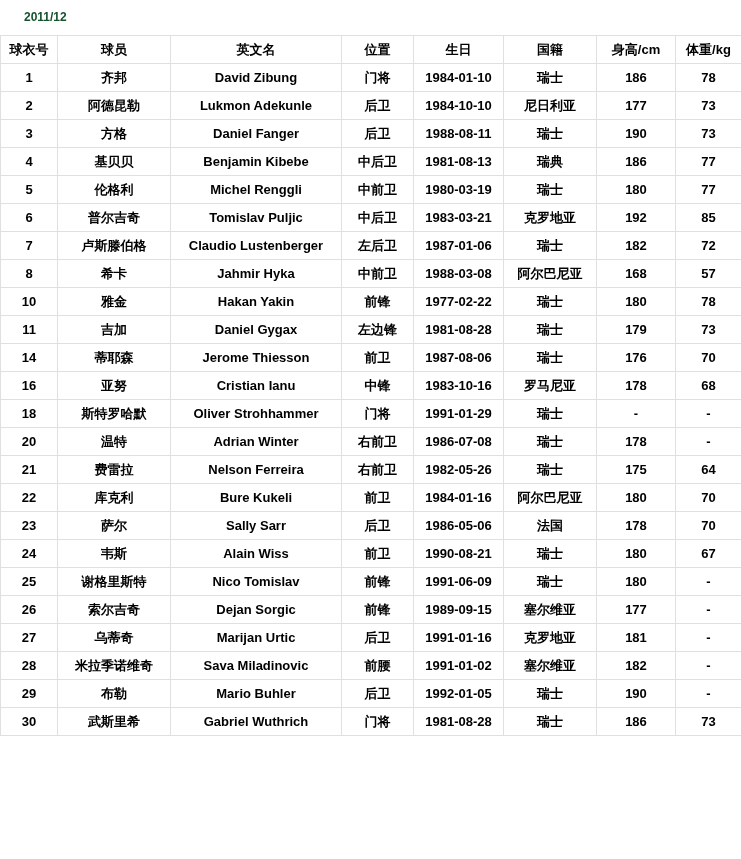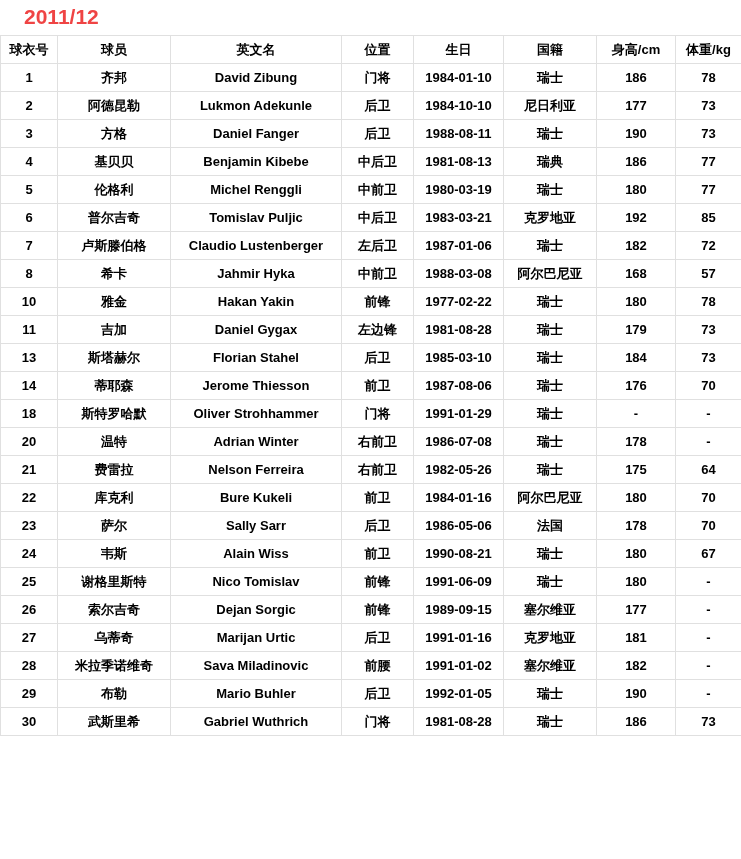--- a/index.html
+++ b/index.html
@@ -9,23 +9,23 @@
     background: #ffffff;
     font-family: "Liberation Sans", "DejaVu Sans", sans-serif;
   }
   .page {
     width: 741px;
     height: 859px;
     overflow: hidden;
     background: #ffffff;
   }
   .season-title {
-    font-size: 21px;
+    font-size: 12px;
     font-weight: bold;
-    color: #ef4444;
+    color: #14532d;
     line-height: 18px;
     padding: 8px 0 0 24px;
   }
   table.roster {
     border-collapse: collapse;
     table-layout: fixed;
     width: 741px;
     margin-top: 9px;
   }
   table.roster th,
@@ -167,38 +167,38 @@
           <td>11</td>
           <td>吉加</td>
           <td>Daniel Gygax</td>
           <td>左边锋</td>
           <td>1981-08-28</td>
           <td>瑞士</td>
           <td>179</td>
           <td>73</td>
         </tr>
         <tr>
-          <td>13</td>
-          <td>斯塔赫尔</td>
-          <td>Florian Stahel</td>
-          <td>后卫</td>
-          <td>1985-03-10</td>
-          <td>瑞士</td>
-          <td>184</td>
-          <td>73</td>
-        </tr>
-        <tr>
           <td>14</td>
           <td>蒂耶森</td>
           <td>Jerome Thiesson</td>
           <td>前卫</td>
           <td>1987-08-06</td>
           <td>瑞士</td>
           <td>176</td>
           <td>70</td>
+        </tr>
+        <tr>
+          <td>16</td>
+          <td>亚努</td>
+          <td>Cristian Ianu</td>
+          <td>中锋</td>
+          <td>1983-10-16</td>
+          <td>罗马尼亚</td>
+          <td>178</td>
+          <td>68</td>
         </tr>
         <tr>
           <td>18</td>
           <td>斯特罗哈默</td>
           <td>Oliver Strohhammer</td>
           <td>门将</td>
           <td>1991-01-29</td>
           <td>瑞士</td>
           <td>-</td>
           <td>-</td>

